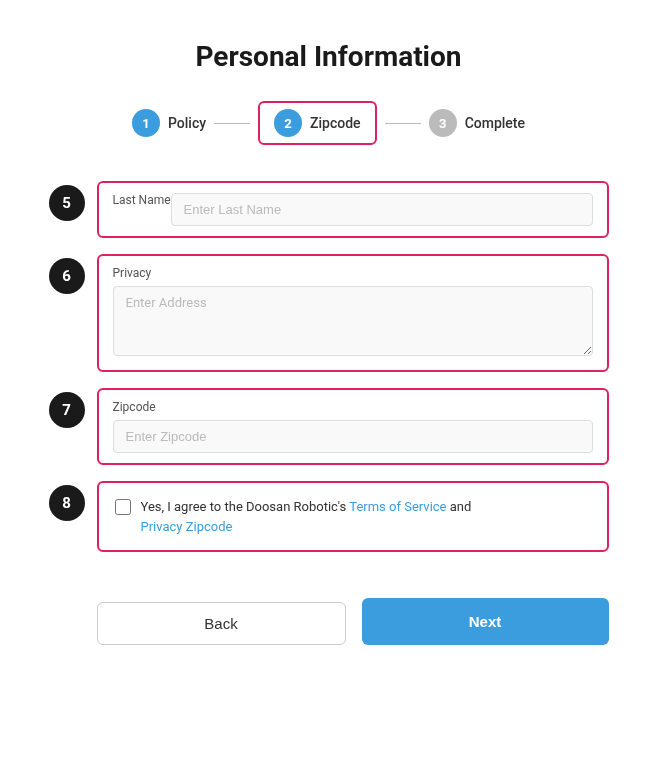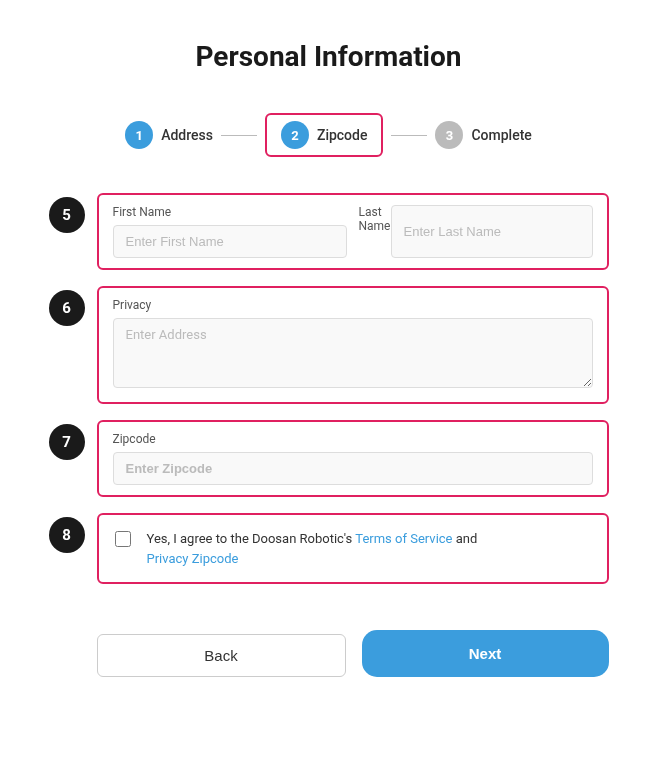--- a/index.html
+++ b/index.html
@@ -12,21 +12,21 @@
       flex-direction: column;
       align-items: center;
       padding: 40px 20px 30px;
       color: #333;
     }
 
     .page-title {
       font-size: 28px;
       font-weight: 700;
       color: #1a1a1a;
-      margin-bottom: 40px;
+      margin-bottom: 28px;
       text-align: center;
     }
 
     
     .stepper {
       display: flex;
       align-items: center;
       gap: 0;
       margin-bottom: 36px;
     }
@@ -154,21 +154,21 @@
     }
 
     
     .checkbox-box {
       flex: 1;
       border: 2px solid #e02060;
       border-radius: 6px;
       padding: 14px 16px;
       display: flex;
       align-items: flex-start;
-      gap: 16px;
+      gap: 10px;
       background: #fff;
     }
 
     .checkbox-input {
       width: 16px;
       height: 16px;
       margin-top: 2px;
       flex-shrink: 0;
       cursor: pointer;
     }
@@ -204,39 +204,39 @@
       color: #333;
       cursor: pointer;
       font-weight: 500;
       margin-top: 40px;
     }
 
     .btn-next {
       flex: 1;
       padding: 0 0;
       border: none;
-      border-radius: 15px;
+      border-radius: 6px;
       background: #3b9ddd;
       font-size: 15px;
       color: #fff;
       cursor: pointer;
       font-weight: 600;
       margin-top: 36px;
     }
   </style>
 </head>
 <body>
 
 <h1 class="page-title">Personal Information</h1>
 
 <div class="stepper">
 
   <div class="step">
     <div class="step-circle active">1</div>
-    <span class="step-label">Address</span>
+    <span class="step-label">Policy</span>
   </div>
 
   <div class="step-connector"></div>
 
   <div class="step-current-box">
     <div class="step-circle active">2</div>
     <span class="step-label">Zipcode</span>
   </div>
 
   <div class="step-connector"></div>
@@ -246,45 +246,41 @@
     <span class="step-label">Complete</span>
   </div>
 </div>
 
 <div class="form-area">
 
   <div class="field-row">
     <div class="field-number">5</div>
     <div class="field-box">
       <div class="field-inputs-row">
-        <div style="flex:1; display:flex; flex-direction:column;">
-          <label class="field-label">First Name</label>
-          <input class="field-input" type="text" placeholder="Enter First Name" style="">
-        </div>
         <div style="flex:1; display:flex; ">
           <label class="field-label">Last Name</label>
           <input class="field-input" type="text" placeholder="Enter Last Name" style="">
         </div>
       </div>
     </div>
   </div>
 
   <div class="field-row">
     <div class="field-number">6</div>
     <div class="field-box">
       <label class="field-label">Privacy</label>
       <textarea class="field-textarea" placeholder="Enter Address" style=""></textarea>
     </div>
   </div>
 
   <div class="field-row">
     <div class="field-number">7</div>
     <div class="field-box">
       <label class="field-label">Zipcode</label>
-      <input class="field-input" type="text" style="width: 100%; font-weight: bold;" placeholder="Enter Zipcode">
+      <input class="field-input" type="text" style="width: 100%;" placeholder="Enter Zipcode">
     </div>
   </div>
 
   <div class="field-row">
     <div class="field-number">8</div>
     <div class="checkbox-box">
       <input type="checkbox" class="checkbox-input" style="">
       <span class="checkbox-text">
         Yes, I agree to the Doosan Robotic's
         <a href="#" class="checkbox-link">Terms of Service</a>

